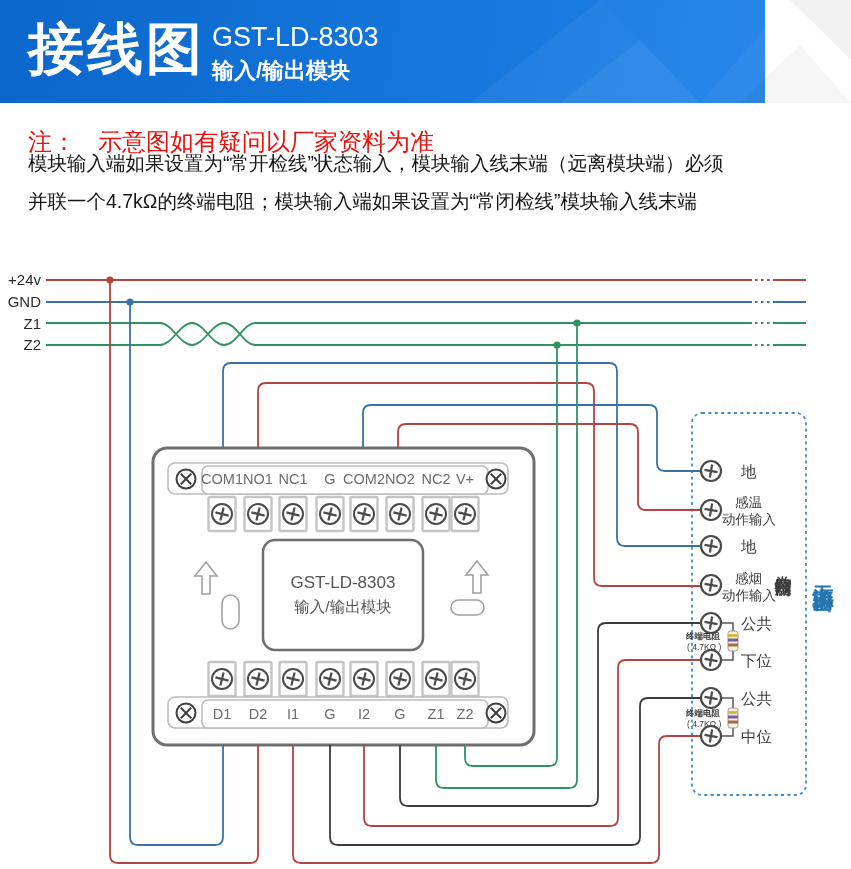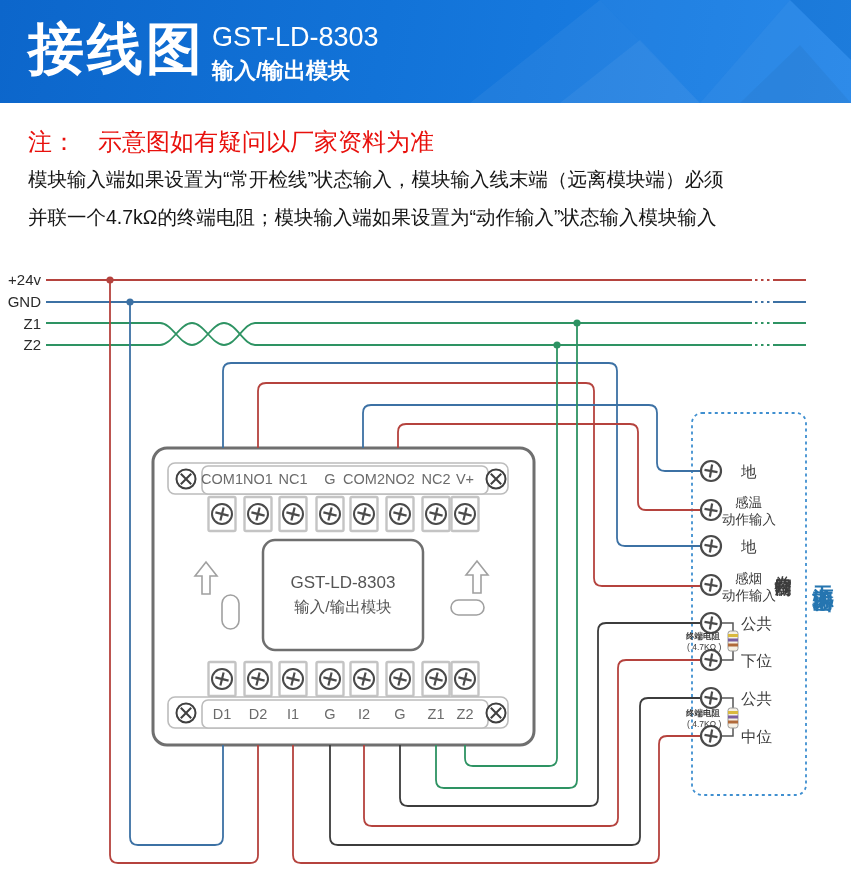--- a/index.html
+++ b/index.html
@@ -1,28 +1,28 @@
 <!DOCTYPE html>
 <html><head>
 <meta charset="utf-8">
 <style>
   html,body{margin:0;padding:0;background:#fff;}
   .page{position:relative;width:851px;height:869px;background:#ffffff;overflow:hidden;
         font-family:"Liberation Sans","DejaVu Sans",sans-serif;}
   
-  .header{position:absolute;left:0;top:0;width:851px;height:103px;
+  .header{position:absolute;left:0;top:0;width:765px;height:103px;
           background:linear-gradient(100deg,#0c66cb 0%,#1273d8 45%,#1f83e8 100%);}
   .header svg{position:absolute;left:0;top:0;}
   .hd-title{position:absolute;left:28px;top:12px;font-size:56px;font-weight:bold;color:#ffffff;letter-spacing:3px;}
   .hd-model{position:absolute;left:212px;top:22px;font-size:27px;color:#ffffff;}
   .hd-sub{position:absolute;left:212px;top:56px;font-size:22px;font-weight:bold;color:#ffffff;}
   
   .note{position:absolute;left:28px;top:126px;font-size:24px;color:#e8100c;}
   .note .gap{display:inline-block;width:22px;}
-  .bodytext{position:absolute;left:28px;top:160px;font-size:19.5px;line-height:38px;color:#161616;}
+  .bodytext{position:absolute;left:28px;top:144px;font-size:19.5px;line-height:38px;color:#161616;}
   
   .diagram{position:absolute;left:0;top:255px;}
   .vlabel{position:absolute;writing-mode:vertical-rl;text-orientation:upright;}
   .vlabel.box{left:771px;top:561px;font-size:17.5px;color:#3b3b3b;letter-spacing:1px;}
   .vlabel.side{left:809px;top:569px;font-size:21px;font-weight:bold;color:#2575b0;letter-spacing:2px;}
   text{font-family:"Liberation Sans","DejaVu Sans",sans-serif;}
 </style>
 </head>
 <body>
 
@@ -38,21 +38,21 @@
       <polygon points="740,103 800,45 851,103" fill="rgba(0,0,0,0.04)"></polygon>
     </svg>
     <div class="hd-title">接线图</div>
     <div class="hd-model">GST-LD-8303</div>
     <div class="hd-sub">输入/输出模块</div>
   </div>
 
   <div class="note"><span>注：</span><span class="gap"></span><span>示意图如有疑问以厂家资料为准</span></div>
   <div class="bodytext">
     <div>模块输入端如果设置为“常开检线”状态输入，模块输入线末端（远离模块端）必须</div>
-    <div>并联一个4.7kΩ的终端电阻；模块输入端如果设置为“动作输入”状态输入模块输入</div>
+    <div>并联一个4.7kΩ的终端电阻；模块输入端如果设置为“常闭检线”模块输入线末端</div>
   </div>
 
   <svg class="diagram" width="851" height="614" viewBox="0 255 851 614">
     <defs>
       <g id="pad">
         <rect x="-13.5" y="-17" width="27" height="34" rx="1.5" fill="#ffffff" stroke="#c4c4c4" stroke-width="2.4"></rect>
         <circle r="10" fill="#ffffff" stroke="#4a4a4a" stroke-width="2"></circle>
         <g transform="rotate(14)" stroke="#4a4a4a" stroke-width="2.2">
           <line x1="-6.8" y1="0" x2="6.8" y2="0"></line>
             <line x1="0" y1="-6.8" x2="0" y2="6.8"></line>

